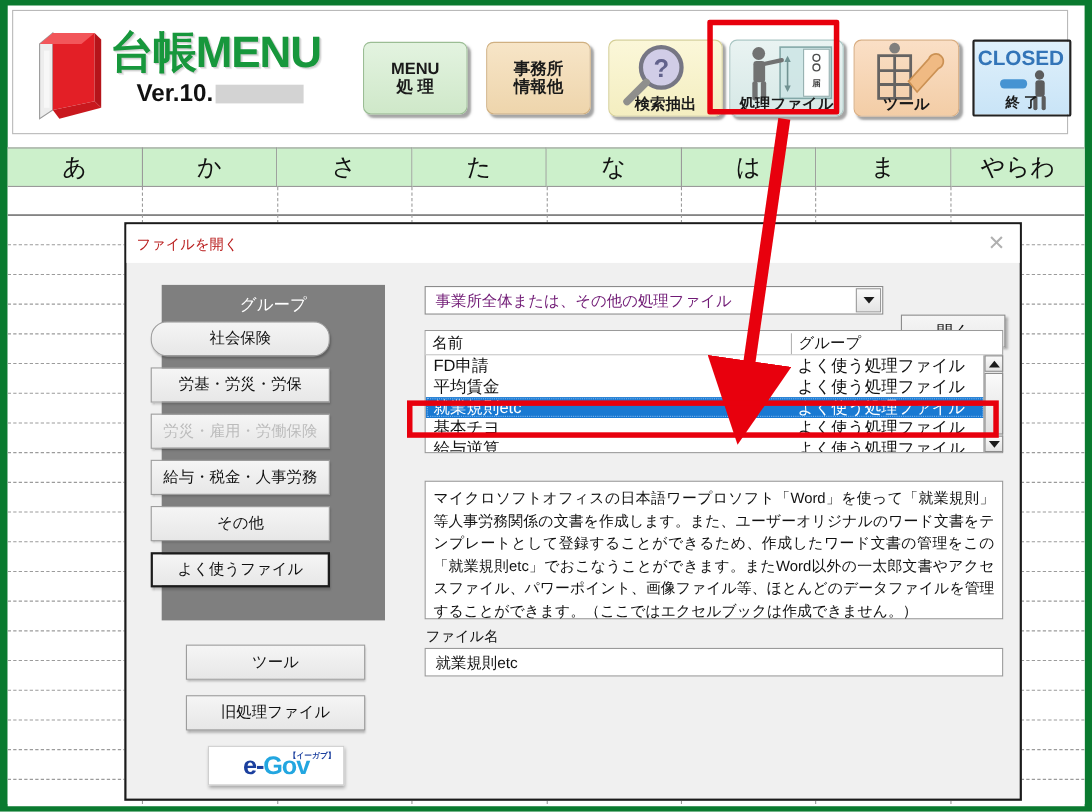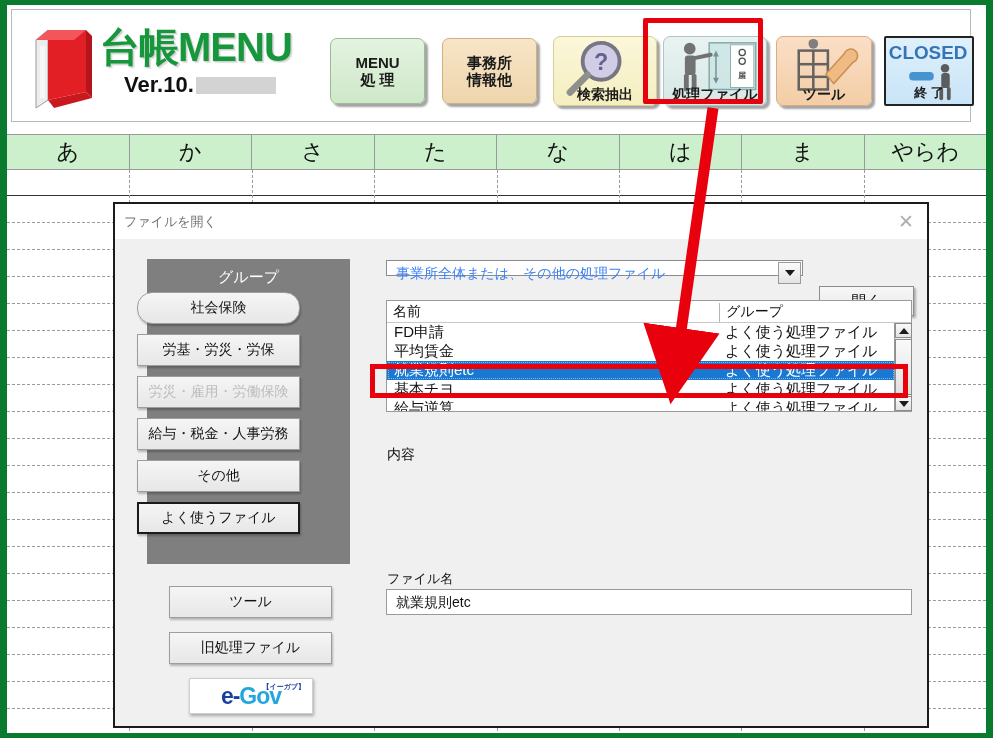--- a/index.html
+++ b/index.html
@@ -98,21 +98,21 @@
   
   .dialog{
     position:absolute;left:113px;top:202px;width:816px;height:526px;
     background:#f0f0f0;border:2px solid #1b1b1b;box-sizing:border-box;z-index:10;
   }
   .dlg-titlebar{
     position:absolute;left:0;top:0;width:100%;height:35px;background:#ffffff;
     box-sizing:border-box;
   }
   .dlg-title{
-    position:absolute;left:9px;top:9px;font-size:13px;color:#737373;
+    position:absolute;left:9px;top:9px;font-size:13px;color:#b91c1c;
   }
   .dlg-close{
     position:absolute;right:8px;top:6px;width:26px;height:22px;
     color:#b0b0b0;font-size:19px;line-height:22px;text-align:center;font-family:"DejaVu Sans",sans-serif;
   }
 
   
   .grp-panel{
     position:absolute;left:32px;top:55px;width:203px;height:305px;background:#7f7f7f;
   }
@@ -139,23 +139,23 @@
     position:absolute;left:74px;top:474px;width:122px;height:34px;
     background:#ffffff;border:1px solid #cfcfcf;box-shadow:1px 2px 3px rgba(0,0,0,.3);
     display:flex;align-items:center;justify-content:center;overflow:hidden;
   }
   .egov-txt{font-size:23px;font-weight:bold;color:#1b3f9e;letter-spacing:-1px;line-height:1;}
   .egov-txt .g{color:#22a6e0;}
   .egov-kana{position:absolute;right:7px;top:3px;font-size:7px;color:#1b3f9e;font-weight:bold;}
 
   
   .combo{
-    position:absolute;left:271px;top:56px;width:417px;height:16px;
+    position:absolute;left:271px;top:56px;width:417px;height:26px;
     background:#ffffff;border:1px solid #8b8b8b;box-sizing:border-box;
-    font-size:14px;color:#3b82f6;padding:4px 0 0 9px;
+    font-size:14px;color:#701a75;padding:4px 0 0 9px;
   }
   .combo-arrow{
     position:absolute;right:1px;top:1px;width:23px;height:22px;
     background:linear-gradient(180deg,#fafafa 0%,#e4e4e4 100%);
     border:1px solid #9a9a9a;box-sizing:border-box;
     display:flex;align-items:center;justify-content:center;
   }
   .tri-down{width:0;height:0;border-left:5px solid transparent;border-right:5px solid transparent;border-top:6px solid #1a1a1a;}
   .tri-up{width:0;height:0;border-left:5px solid transparent;border-right:5px solid transparent;border-bottom:6px solid #1a1a1a;}
   .open-btn{
@@ -427,20 +427,21 @@
             <div class="tri-up"></div>
           </div>
         <div class="sc-thumb"></div>
         <div class="sc-btn sc-bot">
             <div class="tri-down"></div>
           </div>
       </div>
     </div>
 
     <div class="content-label">内容</div>
+    <div class="content-box">マイクロソフトオフィスの日本語ワープロソフト「Word」を使って「就業規則」等人事労務関係の文書を作成します。また、ユーザーオリジナルのワード文書をテンプレートとして登録することができるため、作成したワード文書の管理をこの「就業規則etc」でおこなうことができます。またWord以外の一太郎文書やアクセスファイル、パワーポイント、画像ファイル等、ほとんどのデータファイルを管理することができます。（ここではエクセルブックは作成できません。）</div>
 
     <div class="fname-label">ファイル名</div>
     <div class="fname-box">就業規則etc</div>
   </div>
 
   <div class="red-sel"></div>
 
   <svg class="arrow-svg">
     <defs>
       <marker id="ah" markerWidth="7" markerHeight="7" refX="2.2" refY="3.5" orient="auto">

